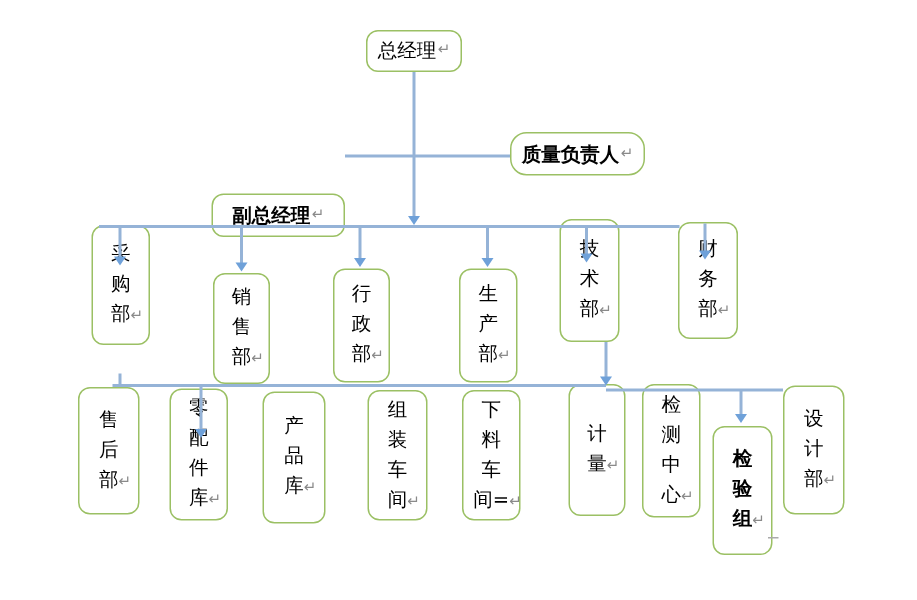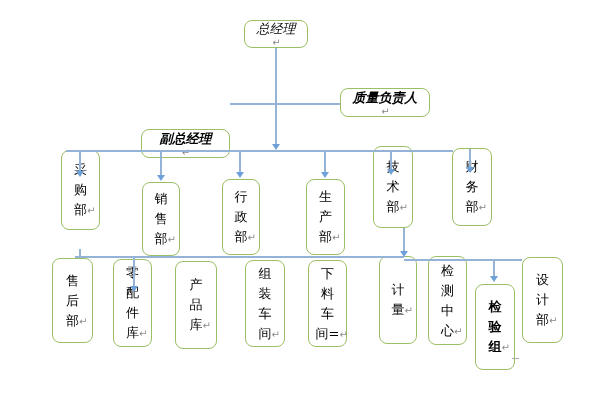--- a/index.html
+++ b/index.html
@@ -20,21 +20,21 @@
     display:flex;
     flex-direction:column;
     align-items:center;
     justify-content:center;
     color:var(--text,#000000);
     font-size:13px;
     z-index:1;
   }
   .node.bold .ch{font-weight:bold;}
   .node .ch{white-space:nowrap;}
-  .node.horiz{flex-direction:column;font-style:italic;}
+  .node.horiz{flex-direction:row;}
   .vrow{
     position:relative;
     line-height:20px;
     height:20px;
     text-align:center;
   }
   .pmark{
     color:var(--mark,#8a8a8a);
     font-size:10px;
     line-height:1;
@@ -66,21 +66,21 @@
 <div id="canvas" style="--bg: #ffffff; --green: #9bc064; --line: #95b3d7; --arrow: #6fa1d9; --text: #000000; --mark: #8a8a8a;">
   <div id="nodes">
       <div class="node horiz" style="left: 244px; top: 20px; width: 64px; height: 28px;">
         <span class="ch">总经理</span>
         <span class="pmark">↵</span>
       </div>
       <div class="node horiz bold" style="left: 141px; top: 89px; width: 89px; height: 29px; margin-top: 40px;">
         <span class="ch">副总经理</span>
         <span class="pmark">↵</span>
       </div>
-      <div class="node horiz bold" style="left: 340px; top: 88px; width: 90px; height: 29px;">
+      <div class="node horiz bold" style="left: 340px; top: 88px; width: 90px; height: 29px; border-radius: 11px;">
         <span class="ch">质量负责人</span>
         <span class="pmark">↵</span>
       </div>
       <div class="node vert" style="left: 61px; top: 150px; width: 39px; height: 80px;">
         <div class="vrow"><span class="ch">采</span></div>
         <div class="vrow"><span class="ch">购</span></div>
         <div class="vrow"><span class="ch">部</span><span class="pmark">↵</span></div>
       </div>
       <div class="node vert" style="left: 142px; top: 182px; width: 38px; height: 74px;">
         <div class="vrow"><span class="ch">销</span></div>

